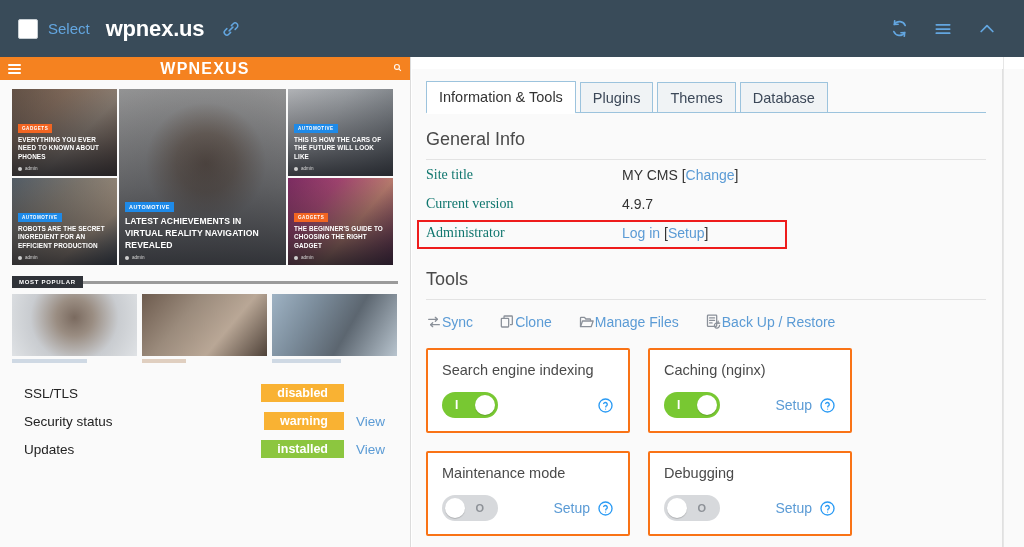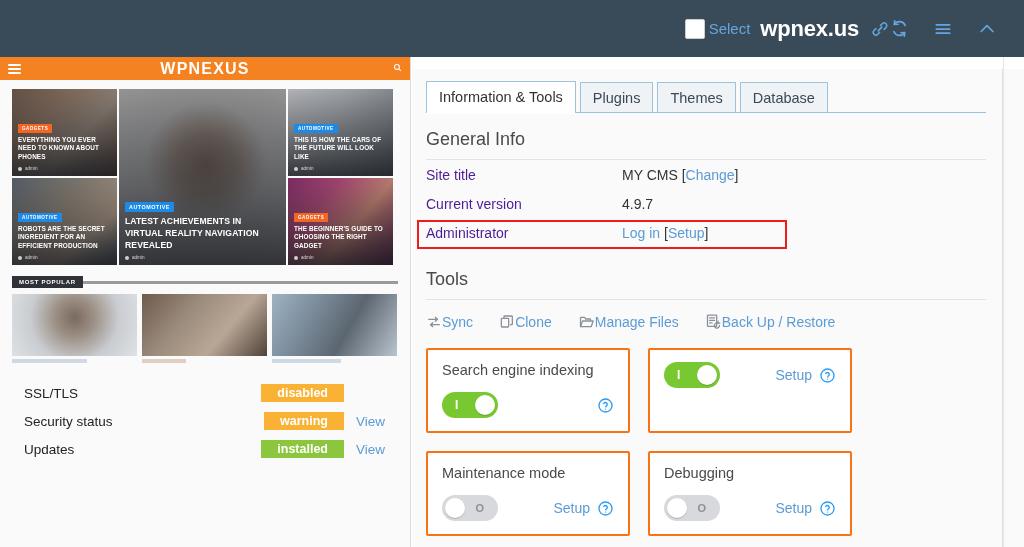--- a/index.html
+++ b/index.html
@@ -11,21 +11,21 @@
     -webkit-font-smoothing:antialiased;
   }
   .app{position:relative;width:1024px;height:547px;background:#fff;box-sizing:border-box;}
 
   
   .topbar{
     position:absolute;left:0;top:0;width:1024px;height:57px;
     background:#394b59;box-sizing:border-box;
     display:flex;align-items:center;
   }
-  .topbar-left{display:flex;align-items:center;padding-left:18px;gap:4px;flex:1;justify-content:flex-end;}
+  .topbar-left{display:flex;align-items:center;padding-left:18px;gap:10px;flex:1;}
   .chk{
     width:20px;height:20px;background:#ffffff;border:1px solid #c8cfd4;border-radius:2px;
     box-sizing:border-box;display:inline-block;cursor:pointer;
   }
   .select-link{color:#63a6e0;font-size:15px;cursor:pointer;}
   .site-title{color:#ffffff;font-size:22px;font-weight:bold;letter-spacing:-.2px;margin-left:6px;}
   .link-ico{margin-left:8px;display:inline-flex;align-items:center;cursor:pointer;}
   .topbar-right{display:flex;align-items:center;gap:22px;padding-right:26px;}
   .tb-ico{cursor:pointer;display:inline-flex;align-items:center;justify-content:center;}
 
@@ -123,21 +123,21 @@
   .tab.active:after{
     content:"";position:absolute;left:0;right:0;bottom:-1px;height:2px;background:#fff;z-index:4;
   }
 
   .content{padding:0 16px 0 14px;box-sizing:border-box;}
 
   .sec-title{font-size:18px;color:#4a4a4a;margin:16px 0 0 0;font-weight:normal;}
   .sec-rule{height:1px;background:#e3e3e3;margin-top:9px;}
 
   .info-row{display:flex;align-items:center;height:29px;font-size:14px;color:#333;position:relative;}
-  .info-row .k{width:196px;color:#4c1d95;}
+  .info-row .k{width:196px;color:#0f766e;font-family:Liberation Serif, serif;}
   .info-row .v{color:#333;}
   .lnk{color:#5b9bd5;cursor:pointer;}
   .brkt{color:#333;}
 
   .hl-box{
     position:absolute;left:417px;top:220px;width:370px;height:29px;
     border:2px solid #ee1c1c;box-sizing:border-box;pointer-events:none;z-index:9;
   }
 
   
@@ -454,20 +454,21 @@
                       <circle cx="12" cy="12" r="9.2"></circle>
                       <path d="M9.4 9.2 a2.7 2.7 0 1 1 3.1 3.9 V14" stroke-linecap="round"></path>
                       <circle cx="12.1" cy="17" r="0.85" fill="#2b9bf4" stroke="none"></circle>
                     </svg>
                   </span>
                 </span>
               </div>
             </div>
 
             <div class="ocard">
+              <div class="oc-title">Caching (nginx)</div>
               <div class="oc-bottom">
                 <span class="toggle on">
                   <span class="mark">I</span>
                   <span class="knob"></span>
                 </span>
                 <span class="oc-right">
                   <span class="setup-lnk">Setup</span>
                   <span class="help">
                     <svg width="17" height="17" viewBox="0 0 24 24" fill="none" stroke="#2b9bf4" stroke-width="1.9">
                       <circle cx="12" cy="12" r="9.2"></circle>

